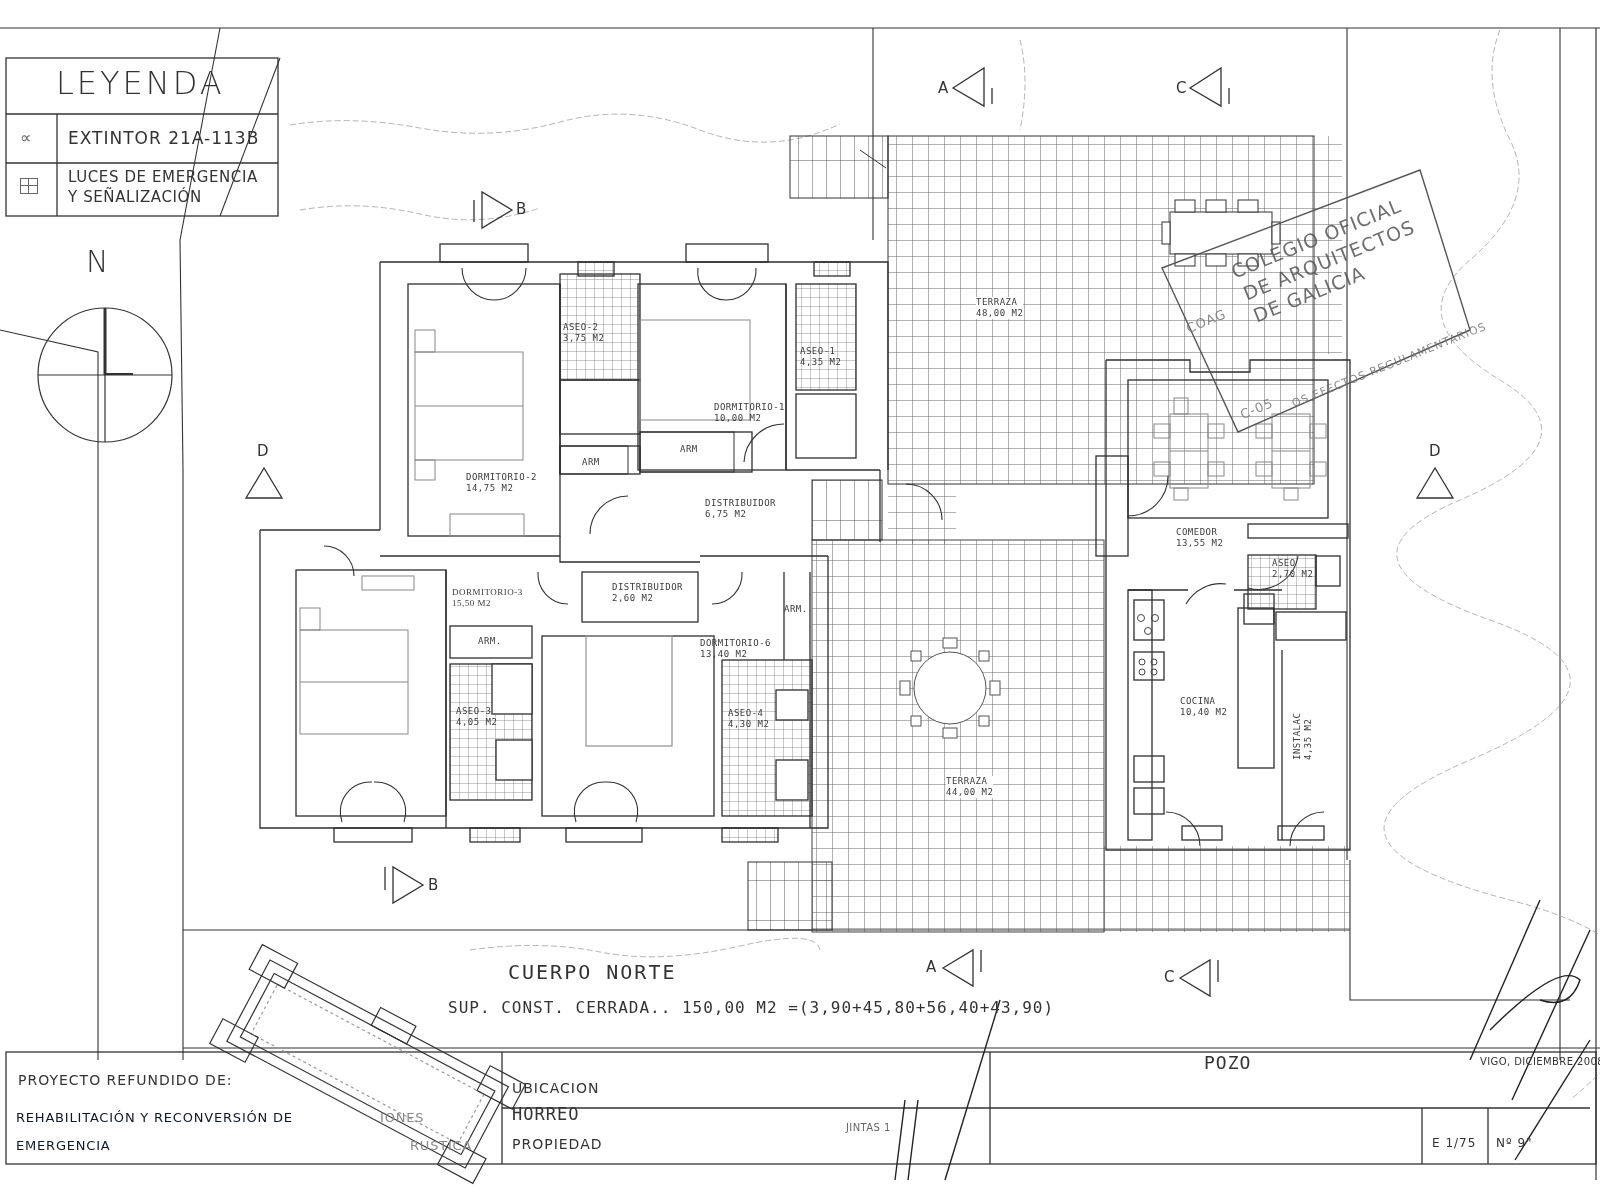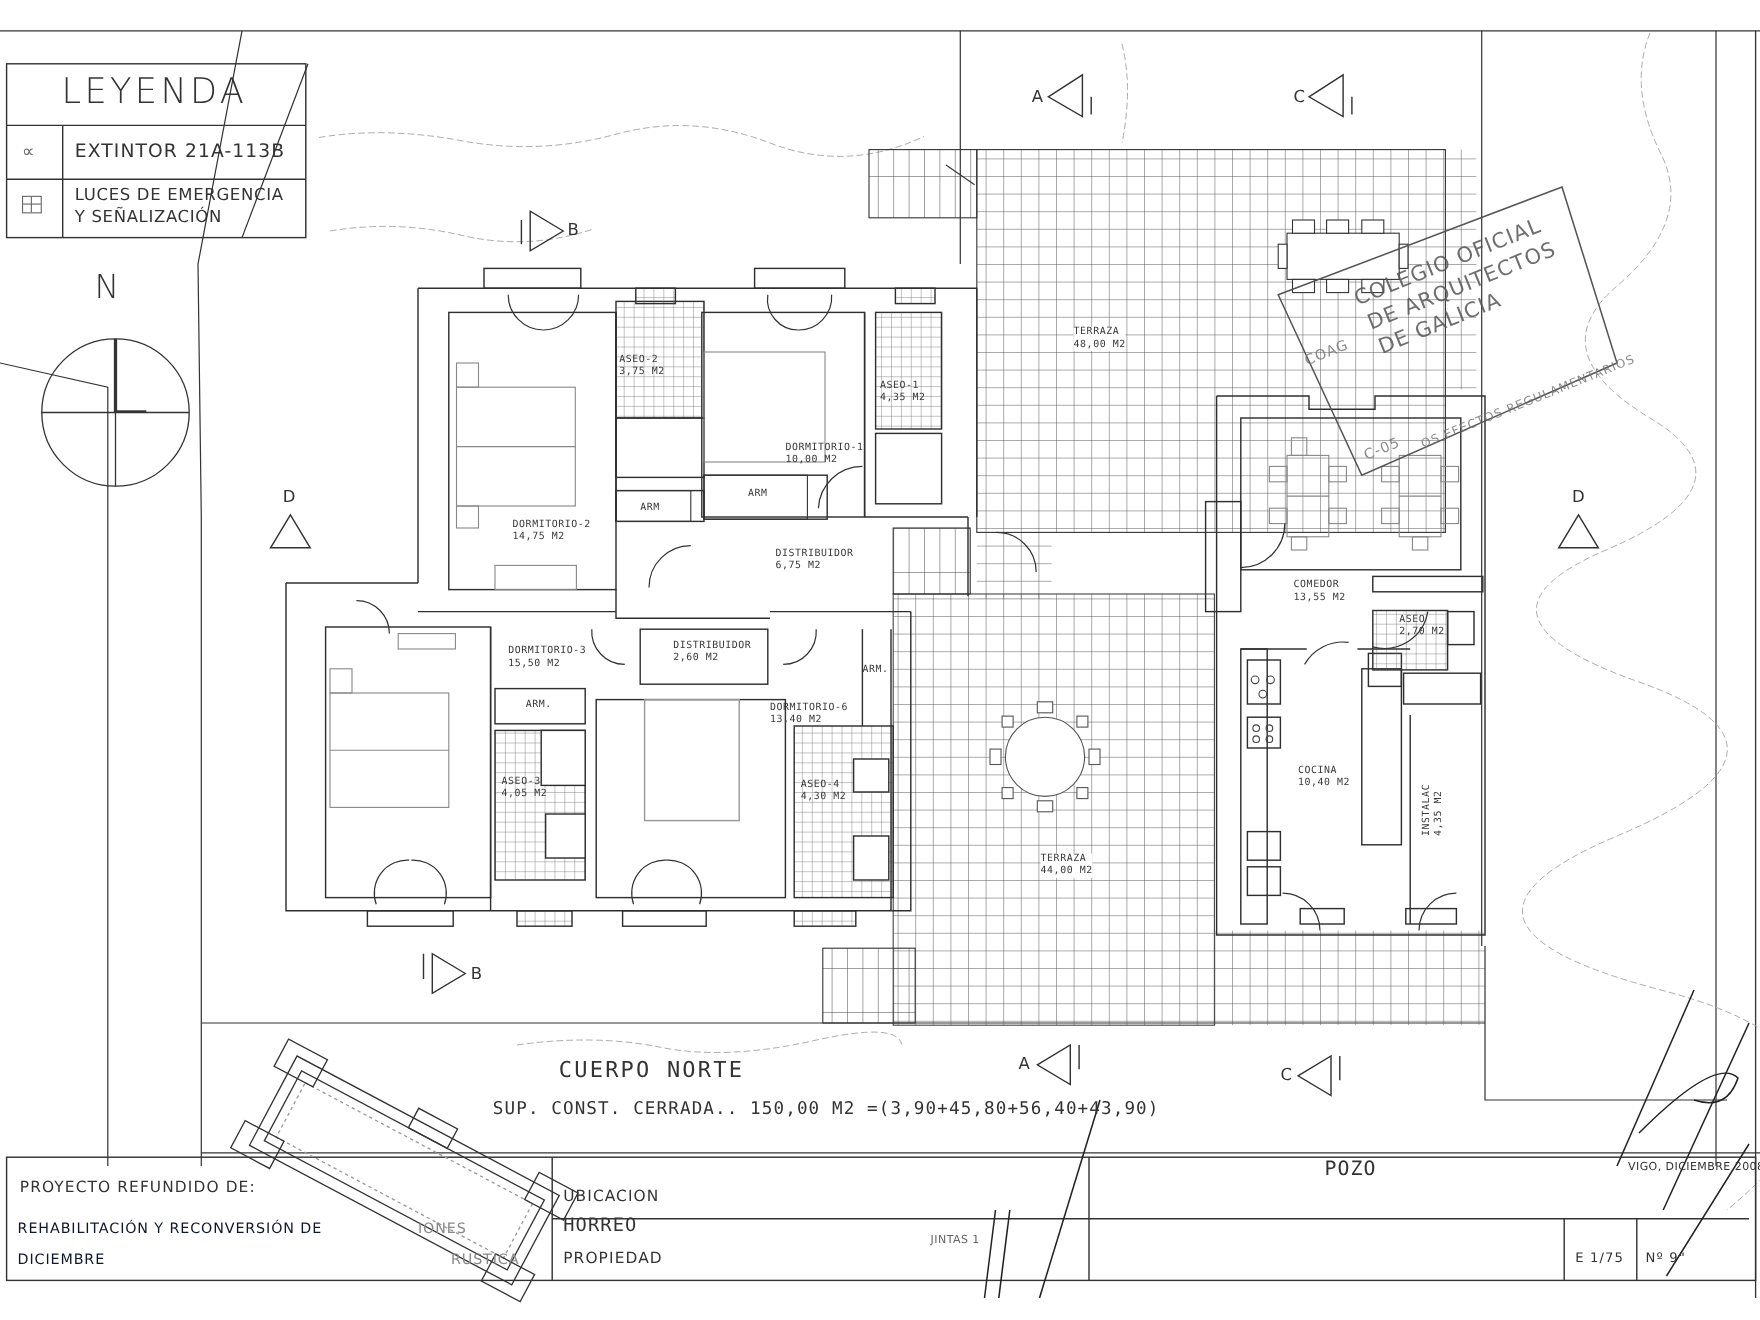--- a/index.html
+++ b/index.html
@@ -332,21 +332,21 @@
 <div class="t sect" style="left:257px; top:442px;">D</div>
 <div class="t sect" style="left:1429px; top:442px;">D</div>
 <div class="t sect" style="left:926px; top:958px;">A</div>
 <div class="t sect" style="left:1164px; top:968px;">C</div>
 
 <div class="t cad" style="left:466px; top:472px;"><span>DORMITORIO-2</span><br><span>14,75 M2</span></div>
 <div class="t cad" style="left:563px; top:322px;"><span>ASEO-2</span><br><span>3,75 M2</span></div>
 <div class="t cad" style="left:714px; top:402px;"><span>DORMITORIO-1</span><br><span>10,00 M2</span></div>
 <div class="t cad" style="left:800px; top:346px;"><span>ASEO-1</span><br><span>4,35 M2</span></div>
 <div class="t cad" style="left:705px; top:498px;"><span>DISTRIBUIDOR</span><br><span>6,75 M2</span></div>
-<div class="t cad" style="left:462px; top:587px;"><span>DORMITORIO-3</span><br><span>15,50 M2</span></div>
+<div class="t cad" style="left:452px; top:587px;font-family:Liberation Serif, serif;"><span>DORMITORIO-3</span><br><span>15,50 M2</span></div>
 <div class="t cad" style="left:612px; top:582px;"><span>DISTRIBUIDOR</span><br><span>2,60 M2</span></div>
 <div class="t cad" style="left:700px; top:638px;"><span>DORMITORIO-6</span><br><span>13,40 M2</span></div>
 <div class="t cad" style="left:456px; top:706px;"><span>ASEO-3</span><br><span>4,05 M2</span></div>
 <div class="t cad" style="left:728px; top:708px;"><span>ASEO-4</span><br><span>4,30 M2</span></div>
 <div class="t cad" style="left:976px; top:297px; background:#fff;"><span>TERRAZA</span><br><span>48,00 M2</span></div>
 <div class="t cad" style="left:946px; top:776px; background:#fff;"><span>TERRAZA</span><br><span>44,00 M2</span></div>
 <div class="t cad" style="left:1176px; top:527px;"><span>COMEDOR</span><br><span>13,55 M2</span></div>
 <div class="t cad" style="left:1272px; top:558px;"><span>ASEO</span><br><span>2,70 M2</span></div>
 <div class="t cad" style="left:1180px; top:696px;"><span>COCINA</span><br><span>10,40 M2</span></div>
 <div class="t cad vert" style="left:1292px; top:760px;"><span>INSTALAC</span><br><span>4,35 M2</span></div>
@@ -362,21 +362,21 @@
 <div class="stamp" style="left:1228px; top:262px; transform:rotate(-22deg);">COLEGIO OFICIAL</div>
 <div class="stamp" style="left:1240px; top:284px; transform:rotate(-22deg);">DE ARQUITECTOS</div>
 <div class="stamp" style="left:1250px; top:306px; transform:rotate(-22deg);">DE GALICIA</div>
 <div class="stamp stamp-small" style="left:1184px; top:322px; transform:rotate(-22deg); font-size:13px;">COAG</div>
 <div class="stamp stamp-small" style="left:1238px; top:408px; transform:rotate(-22deg); font-size:13px;">C-05</div>
 <div class="stamp stamp-small" style="left:1290px; top:398px; transform:rotate(-22deg);">OS EFECTOS REGULAMENTARIOS</div>
 
 <div class="t tb" style="left:18px; top:1072px;">PROYECTO REFUNDIDO DE:</div>
 <div class="t tb-small" style="left:16px; top:1110px;">REHABILITACIÓN Y RECONVERSIÓN DE</div>
 <div class="t tb-small" style="left:380px; top:1110px; color:#888;">IONES</div>
-<div class="t tb-small" style="left:16px; top:1138px;">DICIEMBRE</div>
+<div class="t tb-small" style="left:16px; top:1138px;">EMERGENCIA</div>
 <div class="t tb-small" style="left:410px; top:1138px; color:#888;">RUSTICA</div>
 <div class="t tb" style="left:512px; top:1080px;">UBICACION</div>
 <div class="t tb-horreo" style="left:512px; top:1104px;">HORREO</div>
 <div class="t tb" style="left:512px; top:1136px;">PROPIEDAD</div>
 <div class="t tb-date" style="left:846px; top:1122px; color:#666;">JINTAS 1</div>
 <div class="t tb-horreo" style="left:1204px; top:1052px; font-size:18px;">POZO</div>
 <div class="t tb-date" style="left:1456px; top:1056px;margin-left:24px;">VIGO, DICIEMBRE 2008</div>
 <div class="t tb-scale" style="left:1432px; top:1136px;">E 1/75</div>
 <div class="t tb-scale" style="left:1496px; top:1136px;">Nº 9"</div>
 

